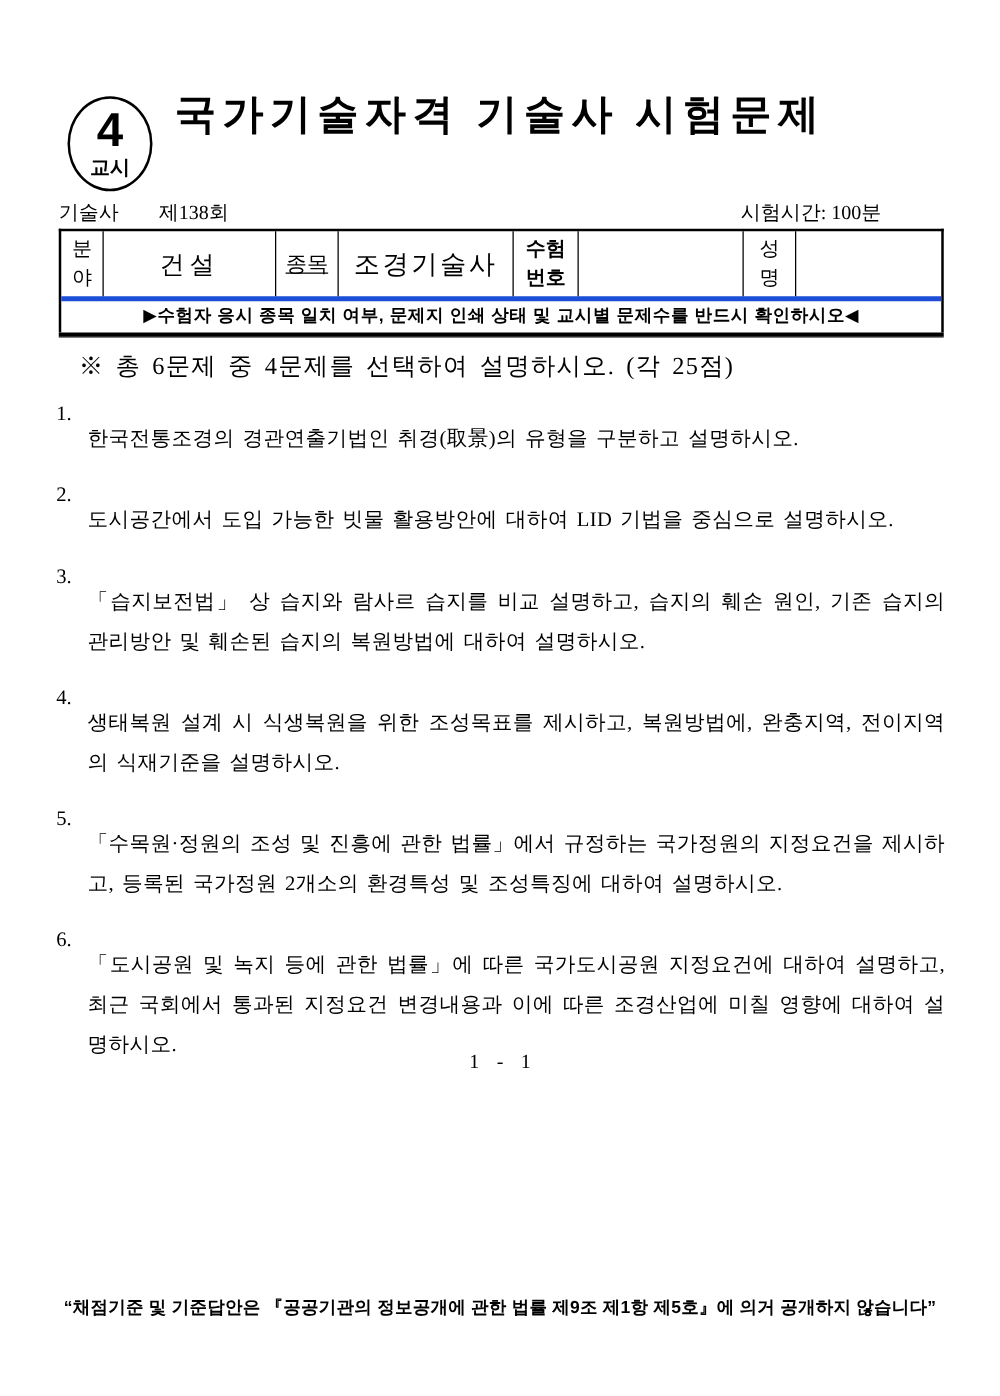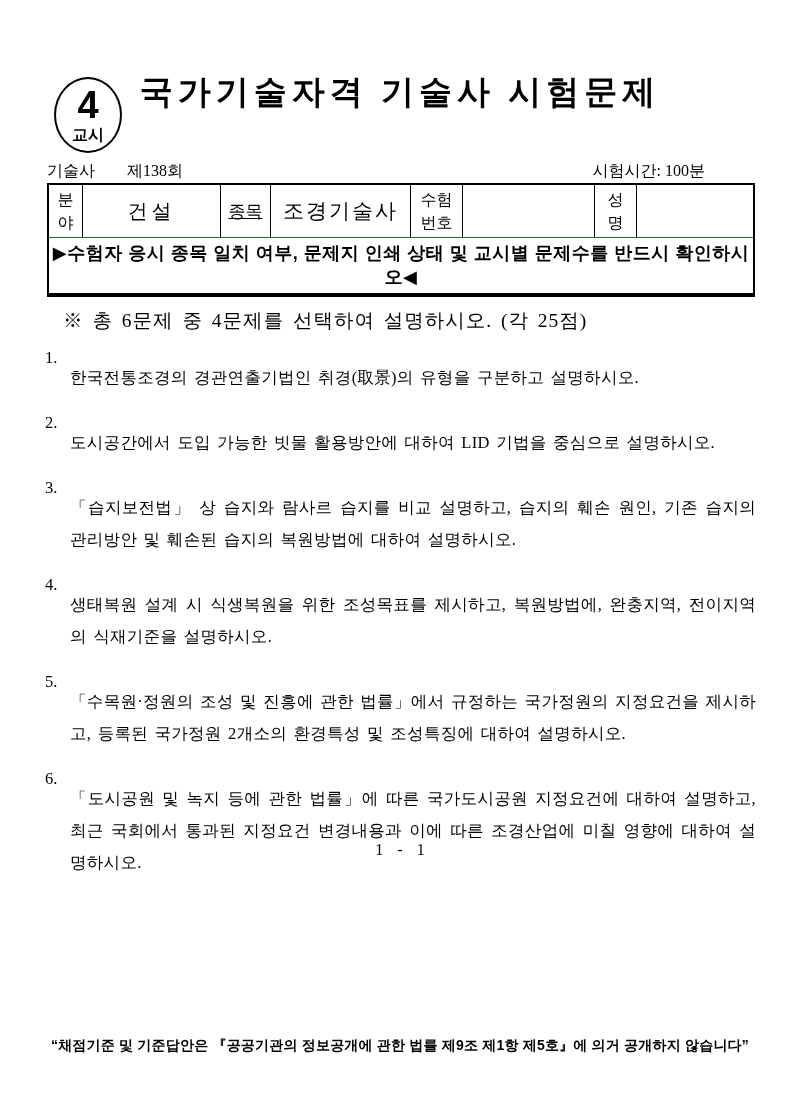--- a/index.html
+++ b/index.html
@@ -38,28 +38,28 @@
     border-right:1px solid #000;
     display:flex; align-items:center; justify-content:center;
     text-align:center;
   }
   .cell:last-child { border-right:none; }
   .vlabel { white-space:pre-line; font-size:16px; line-height:1.45; }
   .c-field-label   { width:34px; }
   .c-field-value   { width:138px; font-size:20px; letter-spacing:4px; }
   .c-subject-label { width:50px;  font-size:17px;text-decoration:underline; }
   .c-subject-value { width:140px; font-size:21px; letter-spacing:2px; }
-  .c-examno-label  { width:52px; }
+  .c-examno-label  { width:52px;font-weight:bold; }
   .c-examno-value  { width:132px; }
   .c-name-label    { width:42px; }
   .c-name-value    { flex:1; }
   .info-notice {
-    border-top:1px solid #1d4ed8; text-align:center;
+    border-top:4px solid #1d4ed8; text-align:center;
     font-family:"Liberation Sans","DejaVu Sans",sans-serif;
-    font-weight:bold; font-size:18px; padding:3px 0 4px;
+    font-weight:bold; font-size:14px; padding:3px 0 4px;
     letter-spacing:0.5px;
   }
   .double-rule {
     margin:0 45px 0 47px; height:2px;
     border-top:3px solid #000; border-bottom:1px solid #000;
   }
   
   .instruction {
     margin:9px 45px 0 63px;
     font-size:19.5px; font-weight:normal; line-height:30px; letter-spacing:1px;

